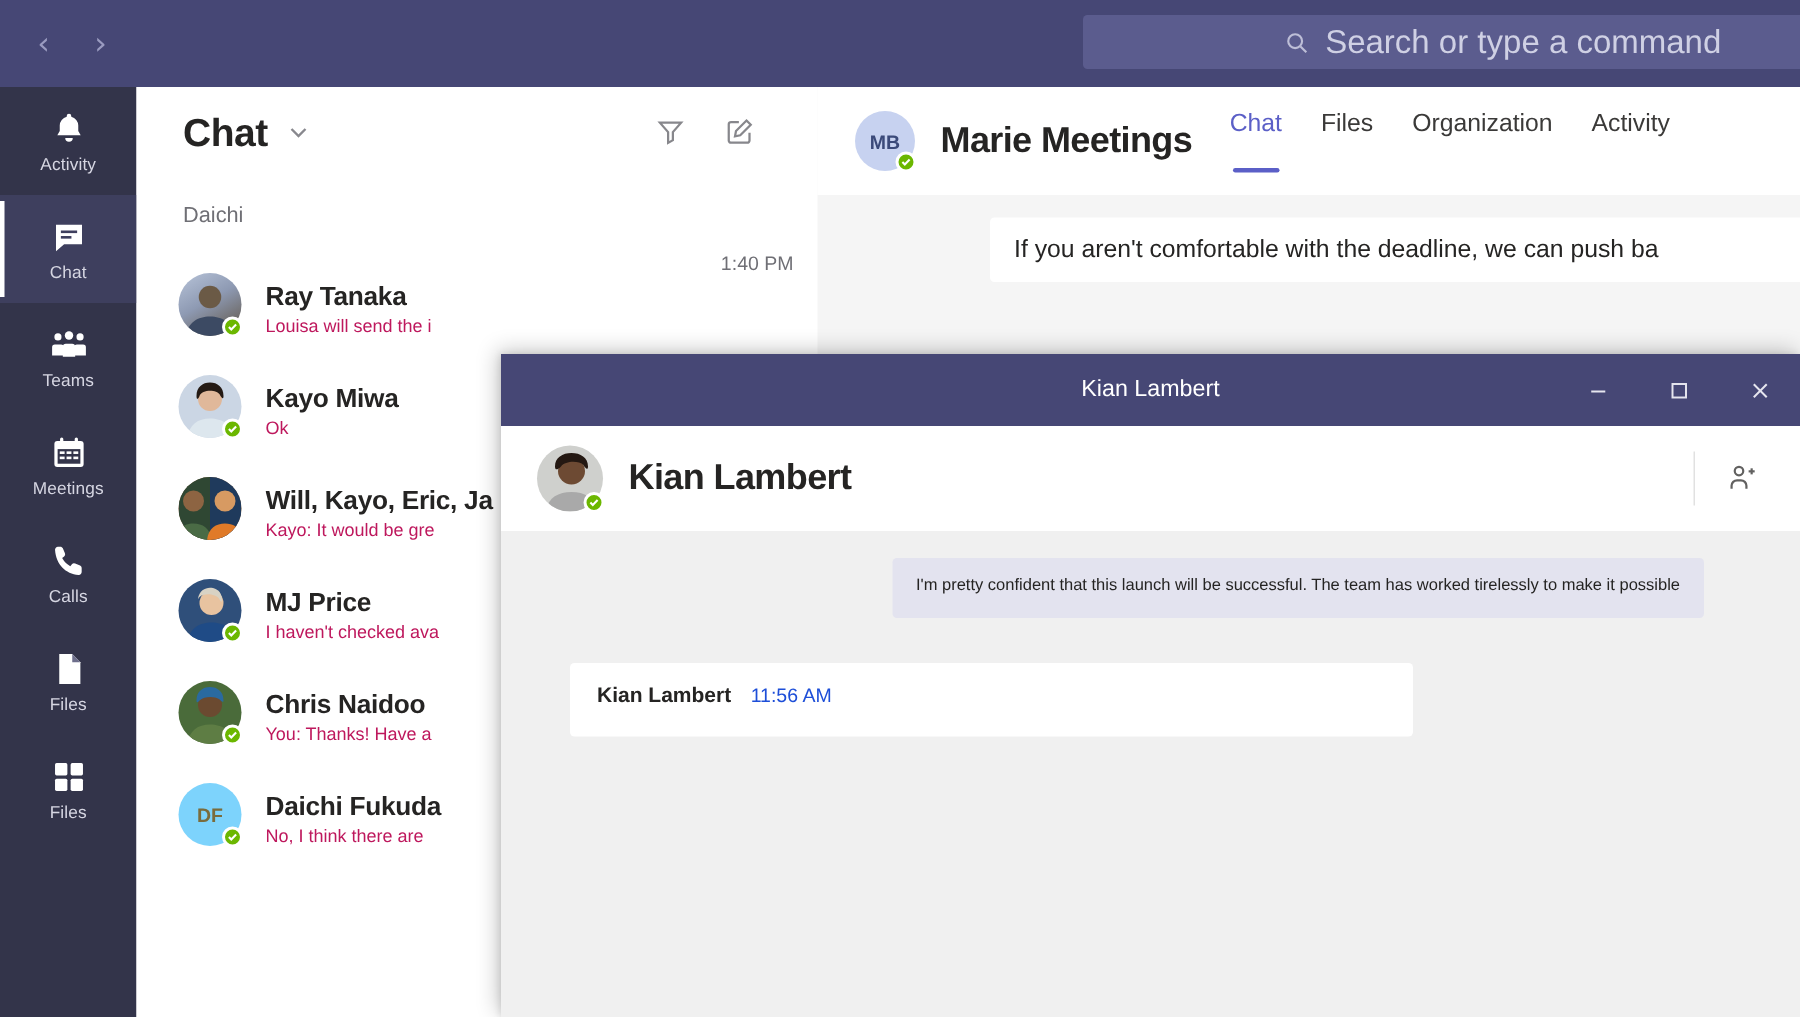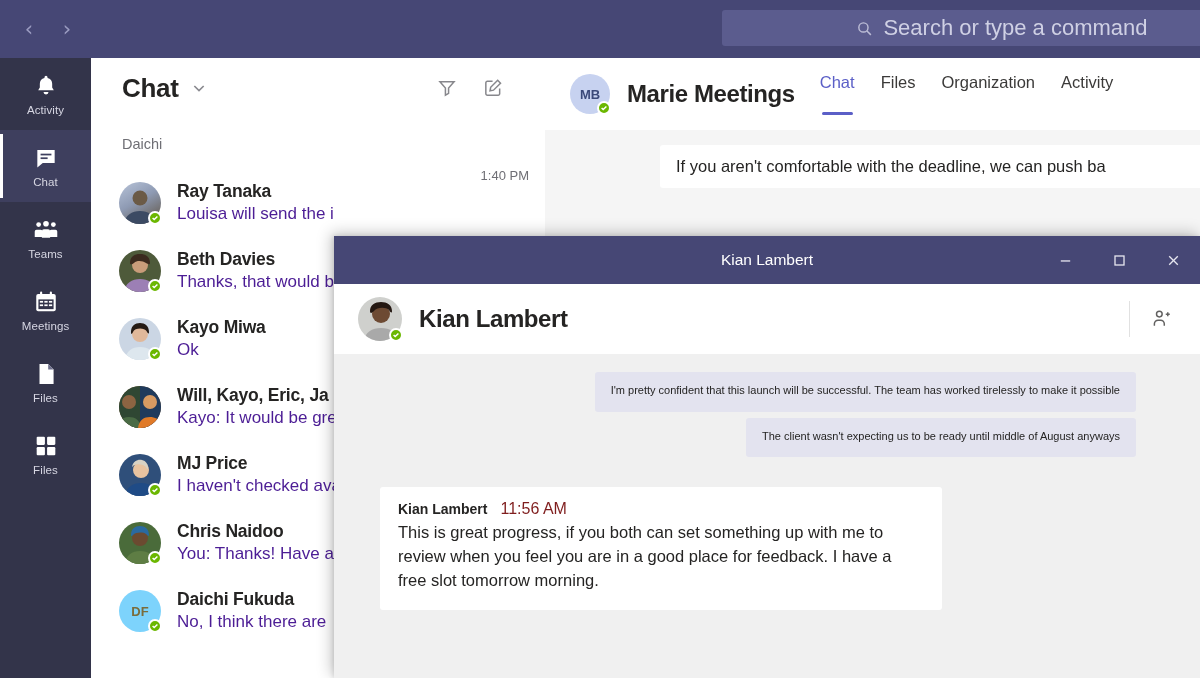--- a/index.html
+++ b/index.html
@@ -81,21 +81,21 @@
     border-radius: 50%; background: #6bb700; border: 2px solid #fff;
     display: flex; align-items: center; justify-content: center;
   }
   .presence svg { width: 8px; height: 8px; }
   .chat-txt { margin-left: 16px; min-width: 0; flex: 1 1 auto; }
   .chat-name {
     font-size: 17.5px; color: #252423; font-weight: bold; letter-spacing: -.2px;
     white-space: nowrap; overflow: hidden;
   }
   .chat-prev {
-    font-size: 17px; color: #4c1d95; margin-top: 2px;
+    font-size: 12px; color: #be185d; margin-top: 2px;
     white-space: nowrap; overflow: hidden;
   }
   .chat-time { font-size: 13px; color: #6f6f75; flex: 0 0 auto; align-self: flex-start; margin-top: 12px; }
 
   
   .main {
     position: absolute; left: 545px; top: 58px; width: 655px; height: 620px;
     background: #f5f5f5;
   }
   .main-head {
@@ -164,21 +164,21 @@
     background: #e3e3ef; border-radius: 3px; padding: 11px 16px 13px 16px;
     font-size: 11px; line-height: 1.42; color: #252423; max-width: 600px;
     margin-bottom: 6px;
   }
   .msgcard {
     margin: 24px 0 0 46px; width: 562px; background: #ffffff;
     border-radius: 3px; padding: 13px 18px 17px 18px;
   }
   .msgcard-meta { display: flex; align-items: baseline; gap: 13px; margin-bottom: 3px; }
   .msgcard-author { font-size: 14px; font-weight: bold; color: #252423; }
-  .msgcard-time { font-size: 16px; color: #7f1d1d; }
+  .msgcard-time { font-size: 13px; color: #1d4ed8; }
   .msgcard-text { font-size: 16.5px; line-height: 1.45; color: #252423; }
 </style>
 </head>
 <body>
 
 <div id="root">
 
   <div class="topbar">
     <div class="navarrows">
       <div class="navarrow">‹</div>
@@ -233,20 +233,26 @@
           <rect x="14.7" y="11" width="3" height="1.6"></rect>
         <rect x="6.3" y="14.2" width="3" height="1.6"></rect>
           <rect x="10.5" y="14.2" width="3" height="1.6"></rect>
           <rect x="14.7" y="14.2" width="3" height="1.6"></rect>
         <rect x="6.5" y="2.4" width="2" height="4" rx="1"></rect>
           <rect x="15.5" y="2.4" width="2" height="4" rx="1"></rect>
       </svg>
       <span class="rail-lbl">Meetings</span>
     </div>
 
+    <div class="rail-item">
+      <svg class="rail-ico" viewBox="0 0 24 24" fill="#ffffff">
+        <path d="M6.6 3.2c.7 0 1.3.4 1.6 1l1.3 3a1.7 1.7 0 0 1-.5 2l-1.2 1a12 12 0 0 0 5 5l1-1.2a1.7 1.7 0 0 1 2-.5l3 1.3c.6.3 1 .9 1 1.6v2.4c0 1-.8 1.9-1.9 1.8C9.9 20 4 14.1 3.4 5.1c0-1 .8-1.9 1.8-1.9z"></path>
+      </svg>
+      <span class="rail-lbl">Calls</span>
+    </div>
 
     <div class="rail-item">
       <svg class="rail-ico" viewBox="0 0 24 24" fill="#ffffff">
         <path d="M6 2.8h8l5 5v13.4H6z"></path>
         <path d="M14 2.8l5 5h-5z" fill="#6e6f8c"></path>
       </svg>
       <span class="rail-lbl">Files</span>
     </div>
 
     <div class="rail-item">
@@ -292,41 +298,20 @@
             </svg>
         </div>
       </div>
       <div class="chat-txt">
         <div class="chat-name">Ray Tanaka</div>
         <div class="chat-prev">Louisa will send the i</div>
       </div>
       <div class="chat-time">1:40 PM</div>
     </div>
 
-    <div class="chat-row">
-      <div class="av-wrap">
-        <div class="avatar" style="background:#4e5a3a">
-          <svg viewBox="0 0 42 42" style="width:42px;height:42px;display:block">
-            <circle cx="21" cy="15" r="8" fill="#c99c7a"></circle>
-            <path d="M11 13c0-6 4-9 10-9s10 3 10 9c0 2-2 1-4 0-3-2-9-3-12 0-2 1.6-4 2-4 0z" fill="#3b2a1e"></path>
-            <path d="M5 42c1-9 8-13 16-13s15 4 16 13z" fill="#9c7fb5"></path>
-          </svg>
-        </div>
-        <div class="presence">
-          <svg viewBox="0 0 10 10" fill="none" stroke="#fff" stroke-width="1.8">
-              <polyline points="2,5 4,7 8,3"></polyline>
-            </svg>
-        </div>
-      </div>
-      <div class="chat-txt">
-        <div class="chat-name">Beth Davies</div>
-        <div class="chat-prev">Thanks, that would b</div>
-      </div>
-      <div class="chat-time"></div>
-    </div>
 
     <div class="chat-row">
       <div class="av-wrap">
         <div class="avatar" style="background:#cbd6e4">
           <svg viewBox="0 0 42 42" style="width:42px;height:42px;display:block">
             <circle cx="21" cy="16" r="8" fill="#e0b89a"></circle>
             <path d="M12 14c0-6 4-9 9-9s9 3 9 9c0 3-1.5 1-2.5-1-2-3.5-12-3.5-13.5 1-.7 2-2 3-2 0z" fill="#241a14"></path>
             <path d="M6 42c1-9 7-13 15-13s15 4 15 13z" fill="#dde7ee"></path>
           </svg>
         </div>
@@ -492,27 +477,23 @@
           <line x1="17.2" y1="4.6" x2="17.2" y2="9"></line>
           <line x1="15" y1="6.8" x2="19.4" y2="6.8"></line>
         </svg>
       </div>
     </div>
 
     <div class="popup-body">
       <div class="bubble-row">
         <div class="bubble">I'm pretty confident that this launch will be successful. The team has worked tirelessly to make it possible</div>
       </div>
-      <div class="bubble-row">
-        <div class="bubble">The client wasn't expecting us to be ready until middle of August anyways</div>
-      </div>
 
       <div class="msgcard">
         <div class="msgcard-meta">
           <span class="msgcard-author">Kian Lambert</span>
           <span class="msgcard-time">11:56 AM</span>
         </div>
-        <div class="msgcard-text">This is great progress, if you both can set something up with me to review when you feel you are in a good place for feedback. I have a free slot tomorrow morning.</div>
       </div>
     </div>
   </div>
 
 </div>
 
 </body></html>

